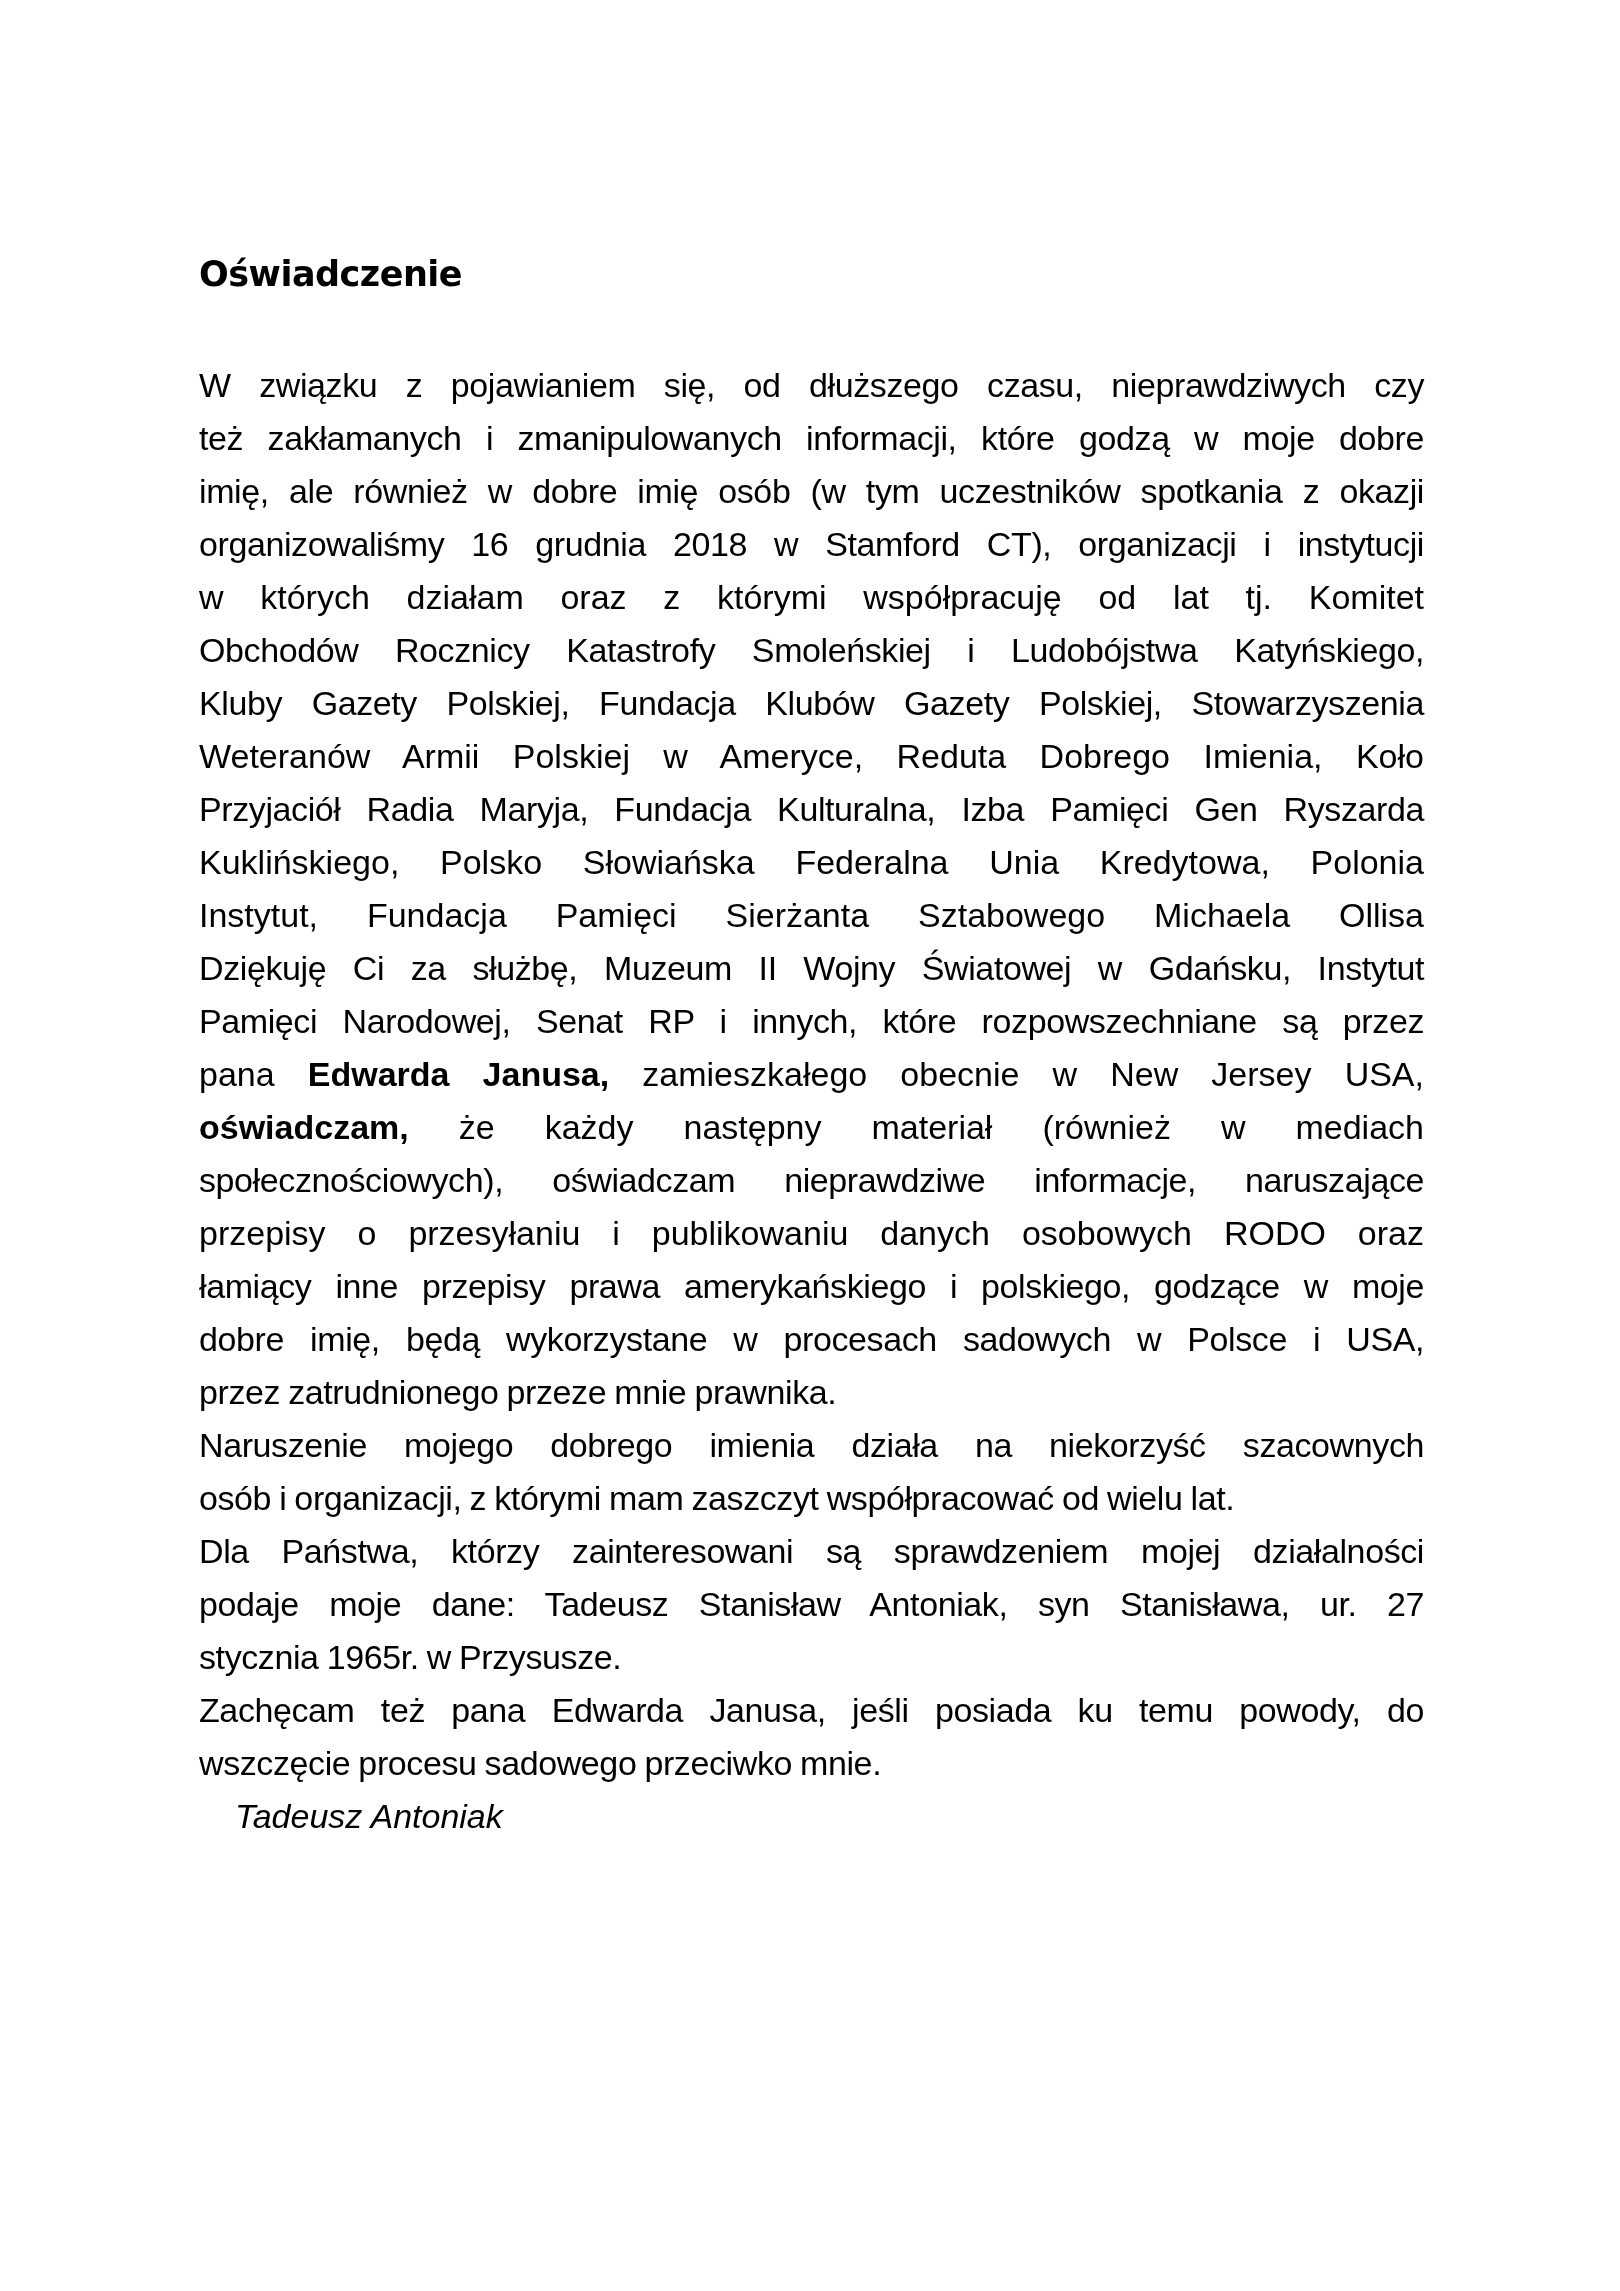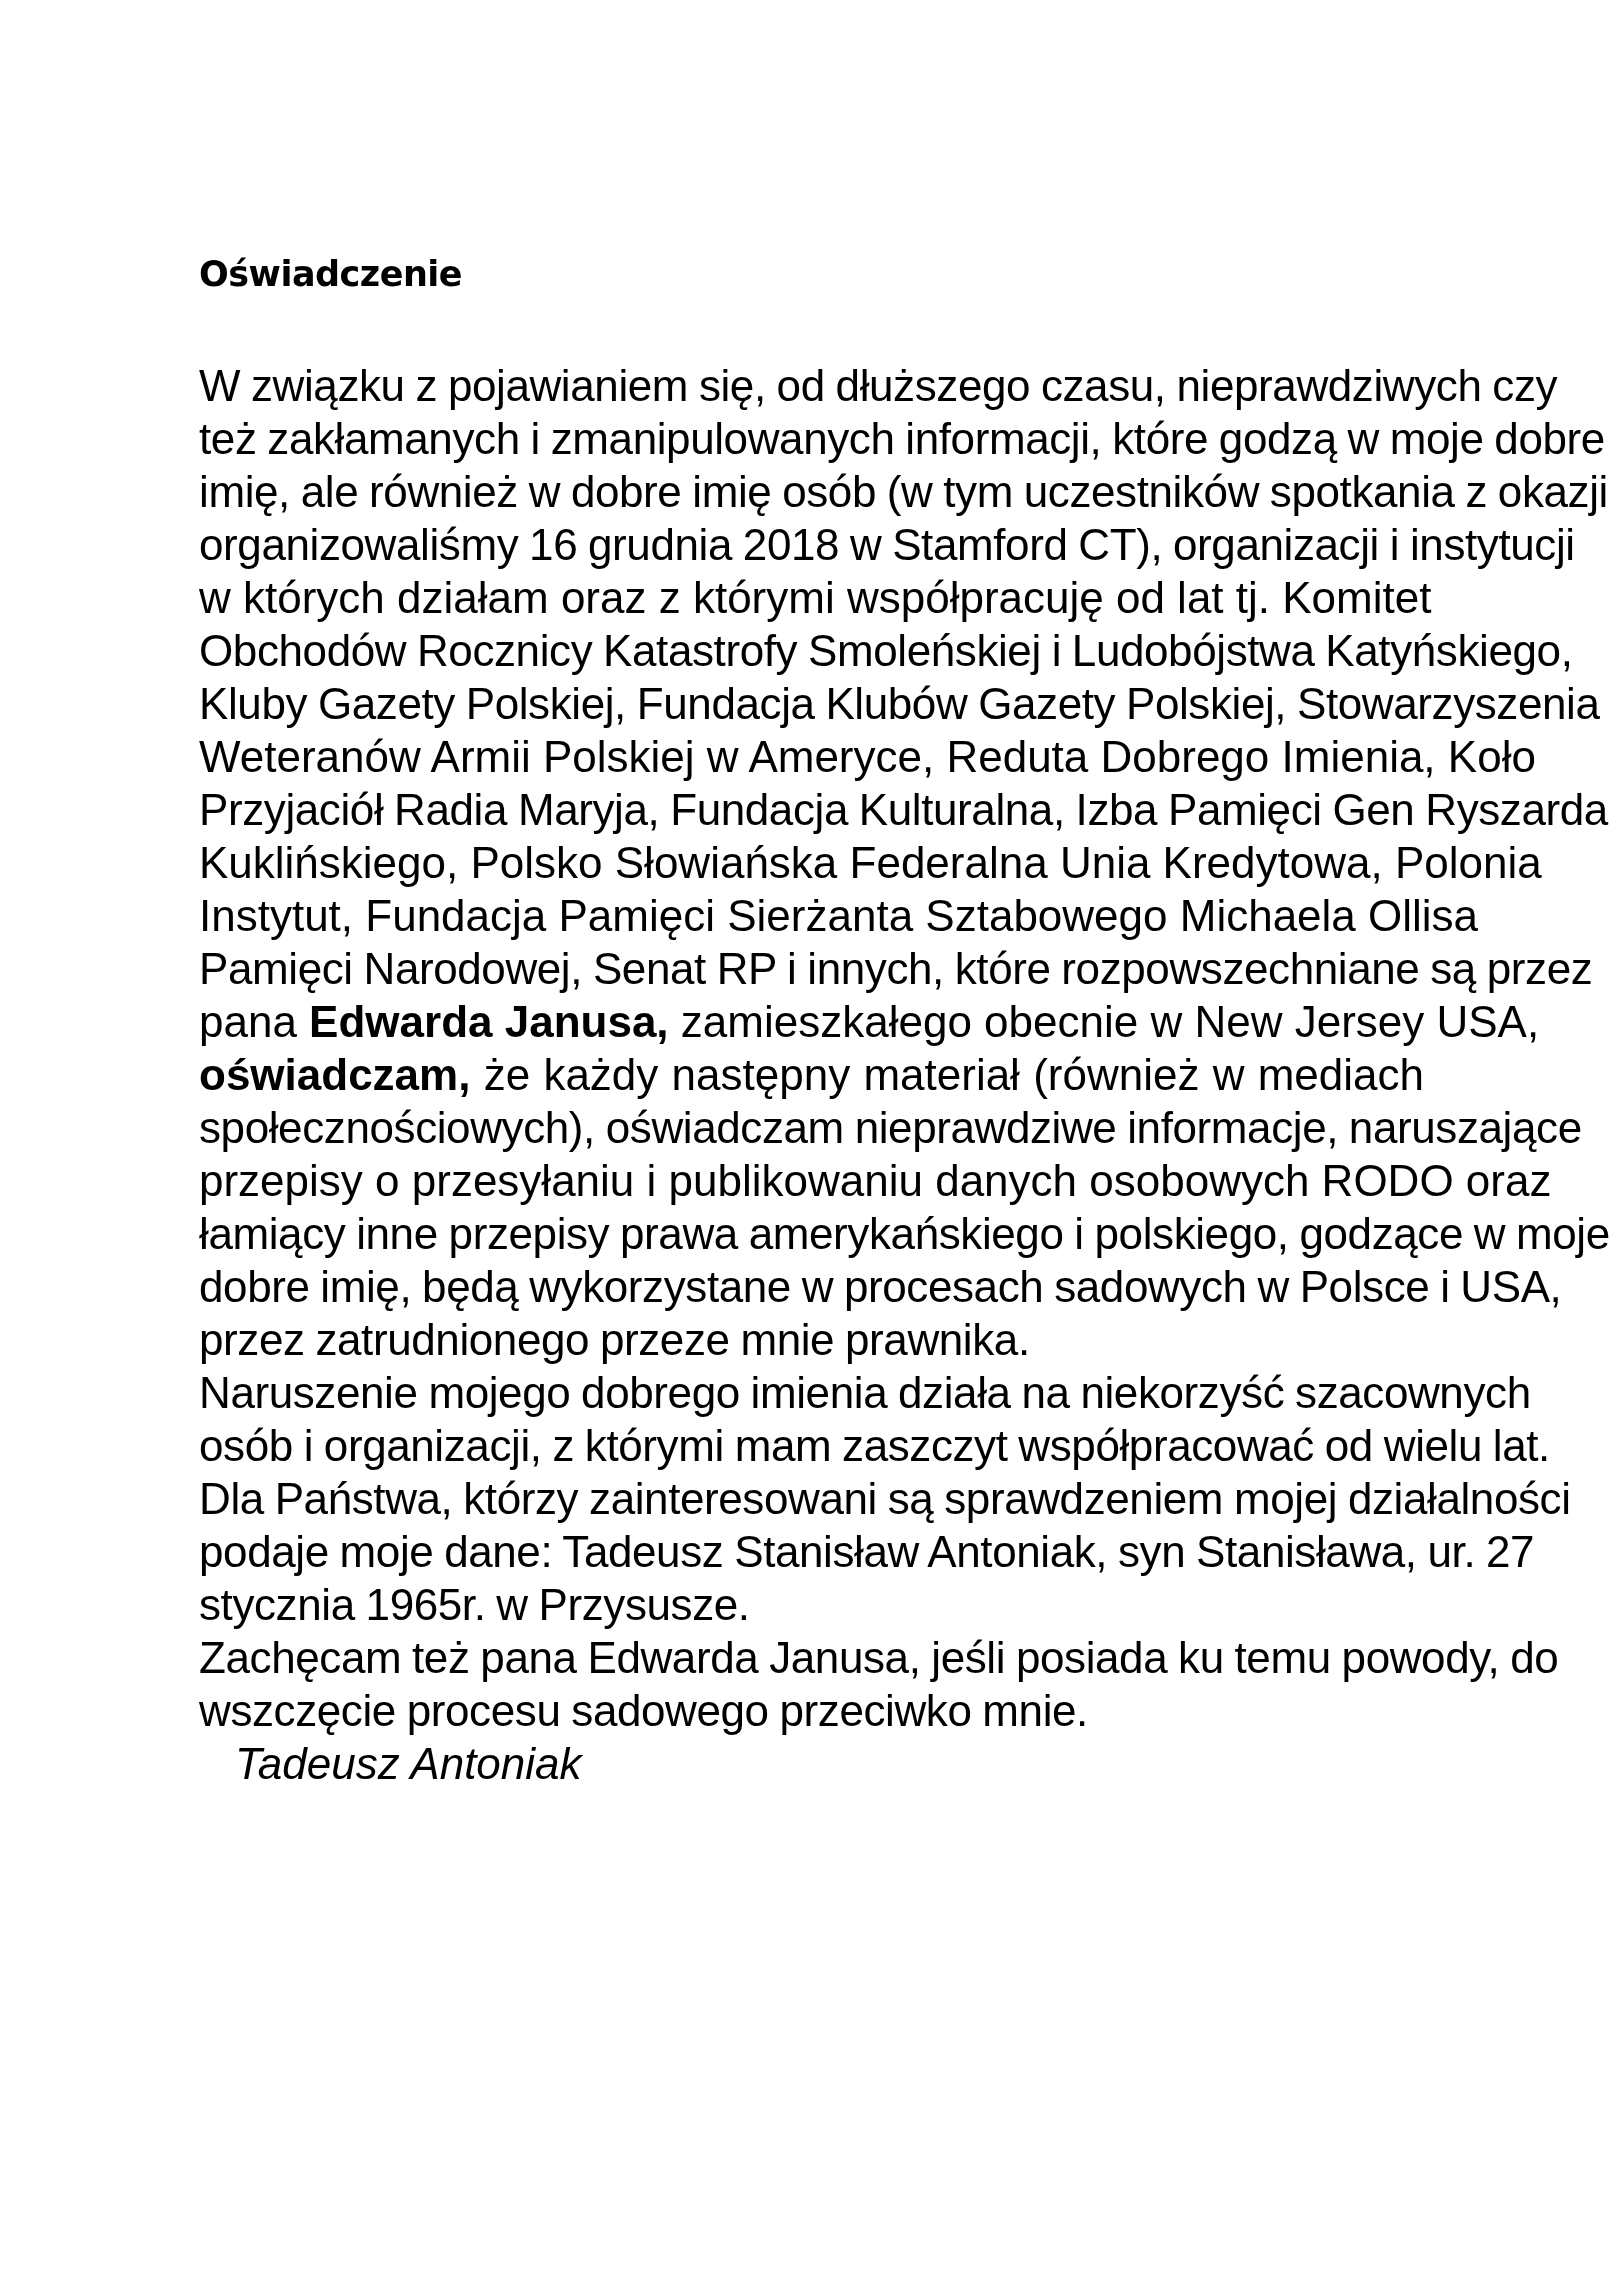--- a/index.html
+++ b/index.html
@@ -7,21 +7,21 @@
   .page {
     position: absolute; left: 0; top: 0; width: 1620px; height: 2142px; background: #ffffff;
   }
   .title {
     position: absolute; left: 199px; top: 253px;
     font-family: "DejaVu Sans", sans-serif; font-weight: bold; font-size: 35px;
     color: #000; letter-spacing: -0.5px; line-height: 43px; white-space: nowrap;
   }
   .body {
     position: absolute; left: 199px; top: 359px; width: 1225px;
-    font-family: "Liberation Sans", sans-serif; font-size: 44px; color: #000;
+    font-family: "Liberation Sans", sans-serif; font-size: 34px; color: #000;
   }
   .line {
     display: block; height: 53px; line-height: 53px;
     text-align: justify; text-align-last: justify; white-space: nowrap;
     overflow: visible;
   }
   .line.left { text-align: center; text-align-last: left; }
   .line.tight { letter-spacing: -0.4px; word-spacing: -1px; }
   .u { text-decoration-thickness: 2.9px; text-underline-offset: 5.9px; }
   .b { font-weight: bold; }
@@ -38,20 +38,21 @@
     <span class="line tight">też zakłamanych i zmanipulowanych informacji, które godzą w moje dobre</span>
     <span class="line tight">imię, ale również w dobre imię osób (w tym uczestników spotkania z okazji</span>
     <span class="line tight">organizowaliśmy 16 grudnia 2018 w Stamford CT), organizacji i instytucji</span>
     <span class="line">w których działam oraz z którymi współpracuję od lat tj. Komitet</span>
     <span class="line tight">Obchodów Rocznicy Katastrofy Smoleńskiej i Ludobójstwa Katyńskiego,</span>
     <span class="line tight">Kluby Gazety Polskiej, Fundacja Klubów Gazety Polskiej, Stowarzyszenia</span>
     <span class="line">Weteranów Armii Polskiej w Ameryce, Reduta Dobrego Imienia, Koło</span>
     <span class="line tight">Przyjaciół Radia Maryja, Fundacja Kulturalna, Izba Pamięci Gen Ryszarda</span>
     <span class="line">Kuklińskiego, Polsko Słowiańska Federalna Unia Kredytowa, Polonia</span>
     <span class="line">Instytut, Fundacja Pamięci Sierżanta Sztabowego Michaela Ollisa</span>
+    <span class="line tight">Dziękuję Ci za służbę, Muzeum II Wojny Światowej w Gdańsku, Instytut</span>
     <span class="line tight"><span>Pamięci Narodowej, Senat RP i innych, </span><span class="u">które rozpowszechniane są przez</span></span>
     <span class="line u"><span>pana  </span><span class="b">Edwarda Janusa,</span><span> zamieszkałego obecnie w New Jersey USA,</span></span>
     <span class="line"><span class="b u">oświadczam,</span><span> że każdy następny materiał (również w mediach</span></span>
     <span class="line tight">społecznościowych), oświadczam nieprawdziwe informacje, naruszające</span>
     <span class="line">przepisy o przesyłaniu i publikowaniu danych osobowych RODO oraz</span>
     <span class="line tight">łamiący inne przepisy prawa amerykańskiego i polskiego, godzące w moje</span>
     <span class="line tight">dobre imię, będą wykorzystane w procesach sadowych w Polsce i USA,</span>
     <span class="line left tight">przez zatrudnionego przeze mnie prawnika.</span>
     <span class="line tight">Naruszenie  mojego dobrego imienia  działa na niekorzyść szacownych</span>
     <span class="line left tight">osób i organizacji, z którymi mam zaszczyt współpracować od wielu lat.</span>

